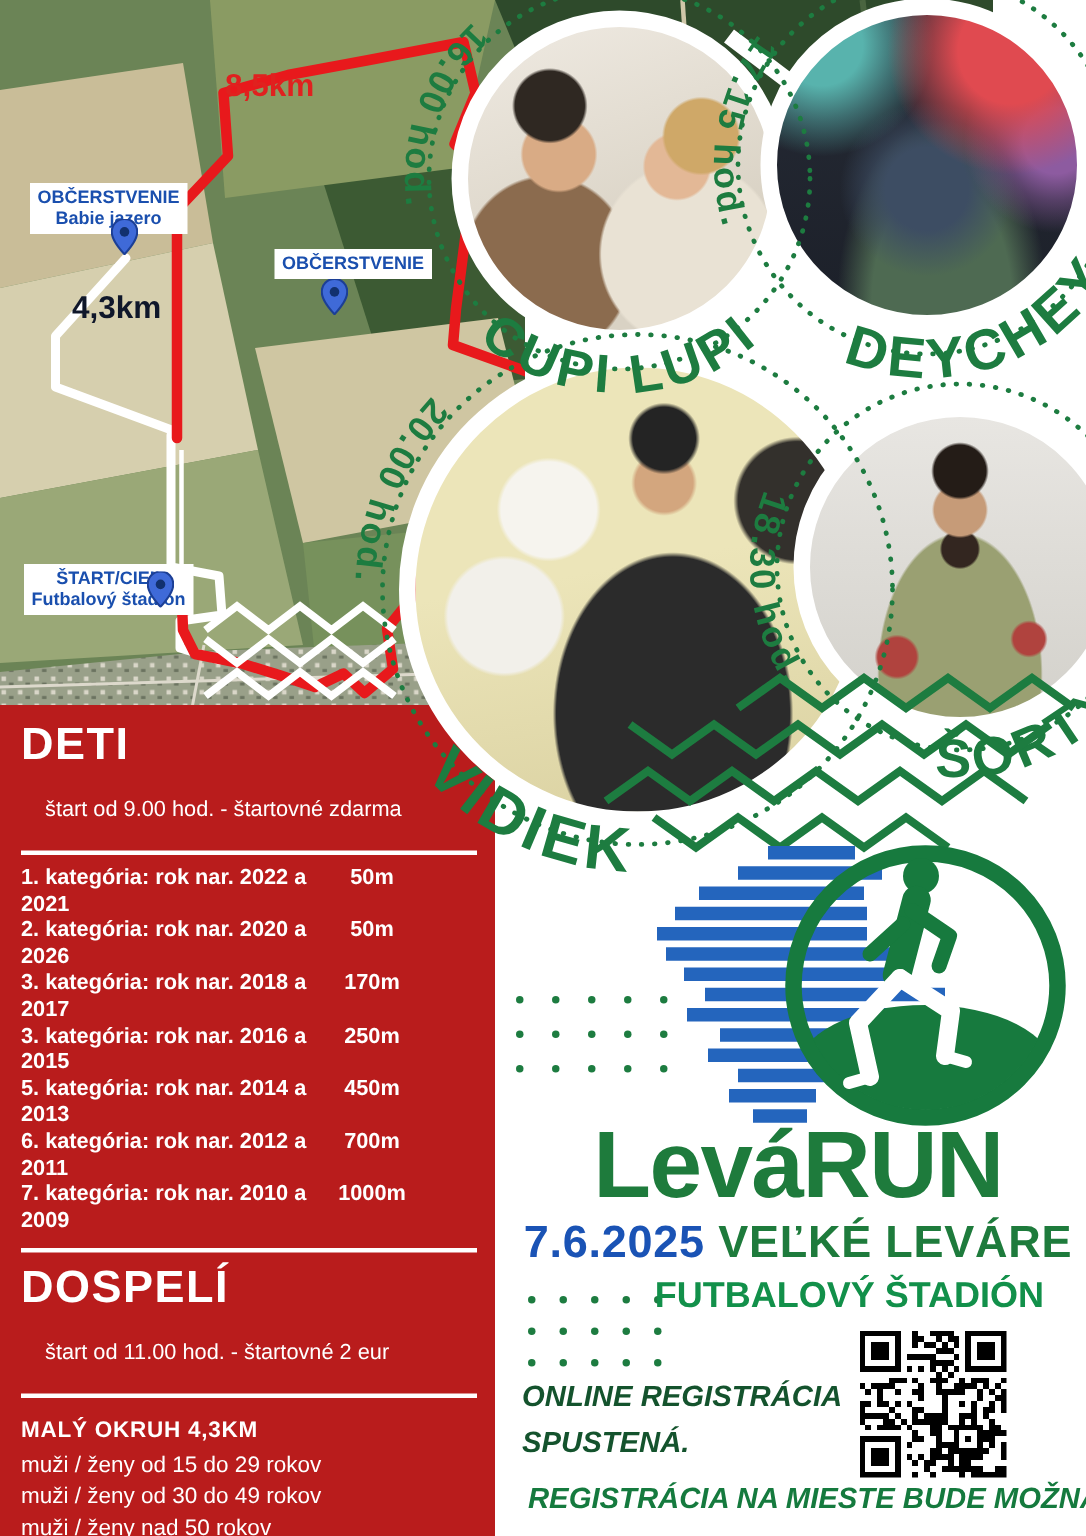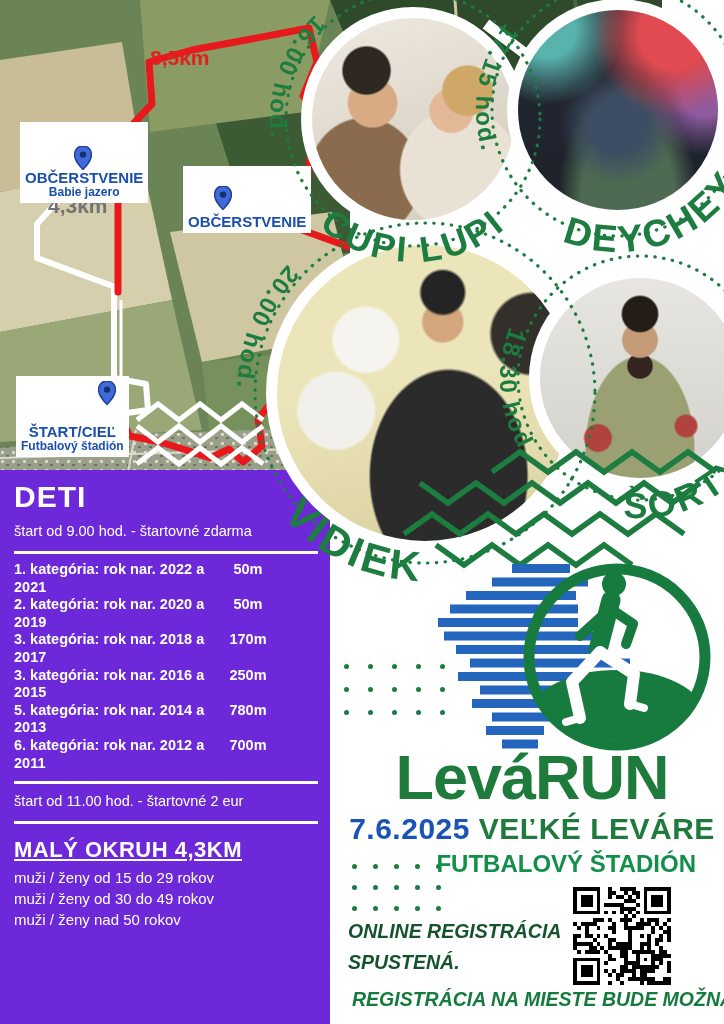--- a/index.html
+++ b/index.html
@@ -9,25 +9,25 @@
     font-family:"Liberation Sans","DejaVu Sans",sans-serif;
   }
   
   .map{position:absolute;left:0;top:0;width:662px;height:472px;}
   .map svg{position:absolute;left:0;top:0;}
   .white-cover{position:absolute;left:350px;top:128px;width:374px;height:344px;background:#fff;}
   .map-tag{
     position:absolute;background:#fff;color:#1a4fae;font-weight:bold;
     text-align:center;line-height:1.15;padding:3px 5px;white-space:nowrap;
   }
-  .map-tag .l1{font-size:15px;display:block;margin-top:44px;}
+  .map-tag .l1{font-size:12px;display:block;}
   .map-tag .l2{font-size:12px;display:block;}
   .km-label{position:absolute;font-weight:bold;font-size:21px;}
   .km-red{color:#e0211f;}
-  .km-dark{color:#737373;}
+  .km-dark{color:#0f172a;}
   .pin{position:absolute;width:18px;height:24px;}
   
   .photo{position:absolute;border:11px solid #fff;border-radius:50%;}
   .perf-deco{position:absolute;pointer-events:none;overflow:visible;}
   .dotring{fill:none;stroke:#1d7c40;stroke-width:3.2;stroke-dasharray:0.4 8.4;stroke-linecap:round;}
   .time-text{fill:#1d7c40;font-weight:bold;font-size:24px;letter-spacing:2px;}
   .name-text{fill:#1d7c40;font-weight:bold;letter-spacing:3px;}
   .photo-cupi{background:
     radial-gradient(circle at 27% 26%, #2f2822 0 11%, rgba(0,0,0,0) 12%),
     radial-gradient(circle at 30% 42%, #d9ab85 0 13%, rgba(0,0,0,0) 14%),
@@ -55,29 +55,29 @@
     radial-gradient(circle at 50% 18%, #241c17 0 9%, rgba(0,0,0,0) 10%),
     radial-gradient(circle at 50% 31%, #c69b78 0 10%, rgba(0,0,0,0) 11%),
     radial-gradient(circle at 50% 44%, #332620 0 8%, rgba(0,0,0,0) 9%),
     radial-gradient(circle at 29% 80%, #b0433e 0 6%, rgba(0,0,0,0) 7%),
     radial-gradient(circle at 73% 74%, #b0433e 0 5%, rgba(0,0,0,0) 6%),
     radial-gradient(ellipse at 50% 86%, #9aa072 0 38%, rgba(0,0,0,0) 39%),
     linear-gradient(#e8e6e2,#d3d1cb);}
   
   .panel{
     position:absolute;left:0;top:470px;width:330px;height:554px;
-    background:#6d28d9;color:#fff;padding:8px 12px 0 14px;box-sizing:border-box;overflow:hidden;
+    background:#b91c1c;color:#fff;padding:8px 12px 0 14px;box-sizing:border-box;overflow:hidden;
   }
   .panel h1{font-size:30px;margin:2px 0 7px;letter-spacing:1px;}
-  .panel .b1{font-size:14.5px;line-height:21px;margin:0;font-weight:500;}
+  .panel .b1{font-size:14.5px;line-height:21px;margin:16px;font-weight:500;}
   .panel hr{border:none;border-top:3px solid #fff;margin:9px 0 7px;}
   .cat-row{display:flex;font-size:14.5px;font-weight:bold;line-height:17.6px;}
   .cat-lab{flex:1;}
   .cat-dist{width:72px;text-align:center;margin-right:34px;}
-  .panel h3{font-size:22px;margin:13px 0 4px;letter-spacing:.5px;text-decoration:underline;}
+  .panel h3{font-size:15px;margin:13px 0 4px;letter-spacing:.5px;}
   .loop-row{font-size:15px;line-height:21px;}
   
   .logo-svg{position:absolute;left:428px;top:552px;}
   .dots{position:absolute;display:grid;grid-template-columns:repeat(5,5px);}
   .dots-a{left:344px;top:664px;column-gap:19px;row-gap:18px;}
   .dots-b{left:352px;top:864px;column-gap:16px;row-gap:16px;}
   .dot{width:5px;height:5px;border-radius:50%;background:#1d7c40;}
   .headline{position:absolute;left:340px;width:384px;text-align:center;color:#1e7b3c;
     font-weight:bold;}
   .logo-word{top:746px;font-size:63px;letter-spacing:-1px;line-height:1;}
@@ -174,41 +174,46 @@
   <div class="panel">
     <h1>DETI</h1>
     <p class="b1">štart od 9.00 hod. - štartovné zdarma</p>
     <hr>
     <div>
         <div class="cat-row">
           <span class="cat-lab">1. kategória: rok nar. 2022 a 2021</span>
           <span class="cat-dist">50m</span>
         </div>
         <div class="cat-row">
-          <span class="cat-lab">2. kategória: rok nar. 2020 a 2019</span>
+          <span class="cat-lab">2. kategória: rok nar. 2020 a 2026</span>
           <span class="cat-dist">50m</span>
         </div>
         <div class="cat-row">
           <span class="cat-lab">3. kategória: rok nar. 2018 a 2017</span>
           <span class="cat-dist">170m</span>
         </div>
         <div class="cat-row">
           <span class="cat-lab">3. kategória: rok nar. 2016 a 2015</span>
           <span class="cat-dist">250m</span>
         </div>
         <div class="cat-row">
           <span class="cat-lab">5. kategória: rok nar. 2014 a 2013</span>
-          <span class="cat-dist">780m</span>
+          <span class="cat-dist">450m</span>
         </div>
         <div class="cat-row">
           <span class="cat-lab">6. kategória: rok nar. 2012 a 2011</span>
           <span class="cat-dist">700m</span>
         </div>
+        <div class="cat-row">
+          <span class="cat-lab">7. kategória: rok nar. 2010 a 2009</span>
+          <span class="cat-dist">1000m</span>
+        </div>
       </div>
     <hr>
+    <h1>DOSPELÍ</h1>
     <p class="b1">štart od 11.00 hod. - štartovné  2 eur</p>
     <hr>
     <h3>MALÝ OKRUH 4,3KM</h3>
     <div>
         <div class="loop-row">muži / ženy od 15 do 29 rokov</div>
         <div class="loop-row">muži / ženy od 30 do 49 rokov</div>
         <div class="loop-row">muži / ženy nad 50 rokov</div>
       </div>
 
   </div>

